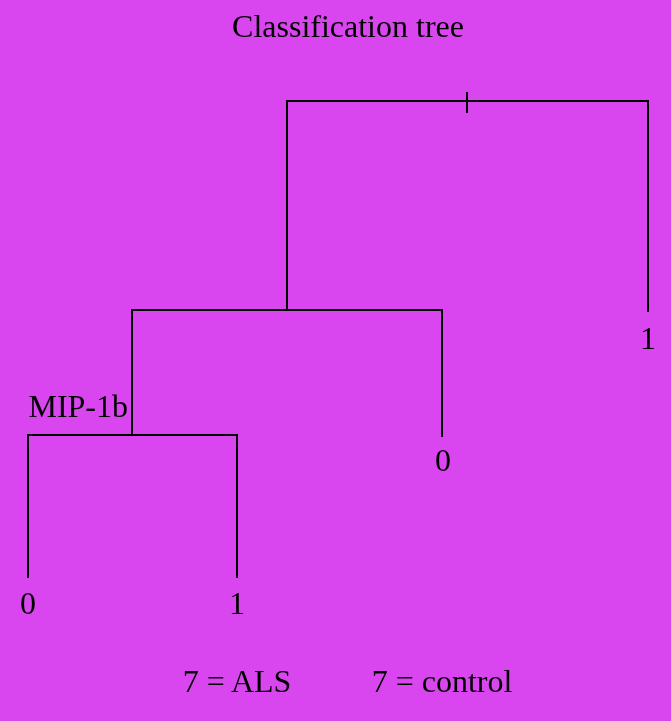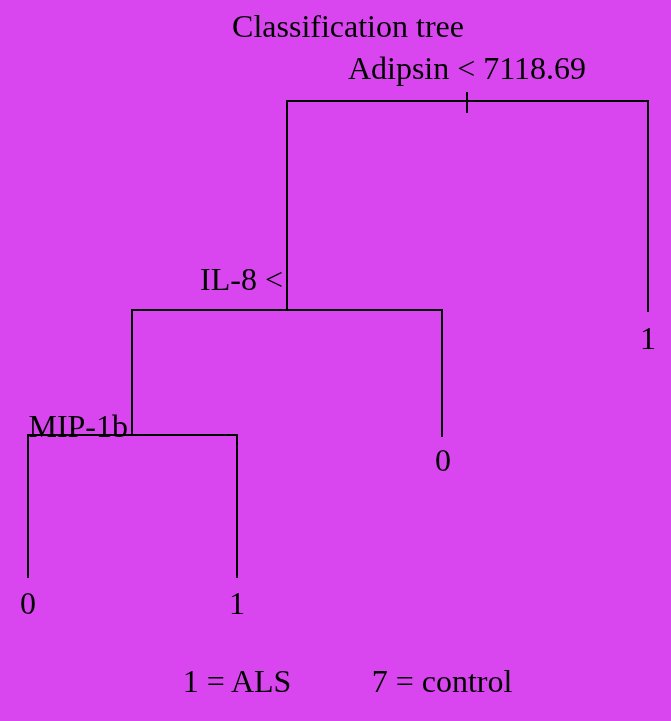--- a/index.html
+++ b/index.html
@@ -32,46 +32,44 @@
   .center { transform: translateX(-50%); }
   .alignright { transform: translateX(-100%); }
 </style>
 </head>
 <body>
 
 <div class="canvas">
 
   <div class="lbl center" style="left:348px; top:10px;">Classification tree</div>
 
-  <div class="lbl center" style="left:467px; top:52px;">Adipsin &lt; 7118.69</div>
 
   <div class="line h" style="left:286px; top:100px; width:363px;"></div>
   <div class="line v" style="left:466px; top:92px; height:21px;"></div>
 
   <div class="line v" style="left:286px; top:100px; height:211px;"></div>
 
   <div class="line v" style="left:647px; top:100px; height:212px;"></div>
 
-  <div class="lbl alignright" style="left:283px; top:263px;">IL-8 &lt;</div>
 
   <div class="line h" style="left:131px; top:309px; width:312px;"></div>
 
   <div class="line v" style="left:131px; top:309px; height:127px;"></div>
 
   <div class="line v" style="left:441px; top:309px; height:128px;"></div>
 
-  <div class="lbl alignright" style="left:128px; top:410px;">MIP-1b</div>
+  <div class="lbl alignright" style="left:128px; top:390px;">MIP-1b</div>
 
   <div class="line h" style="left:27px; top:434px; width:211px;"></div>
 
   <div class="line v" style="left:27px; top:434px; height:144px;"></div>
 
   <div class="line v" style="left:236px; top:434px; height:144px;"></div>
 
   <div class="lbl center" style="left:648px; top:322px;">1</div>
   <div class="lbl center" style="left:443px; top:444px;">0</div>
   <div class="lbl center" style="left:28px; top:587px;">0</div>
   <div class="lbl center" style="left:237px; top:587px;">1</div>
 
-  <div class="lbl center" style="left:237px; top:665px;">1 = ALS</div>
+  <div class="lbl center" style="left:237px; top:665px;">7 = ALS</div>
   <div class="lbl center" style="left:442px; top:665px;">7 = control</div>
 
 </div>
 
 </body></html>

